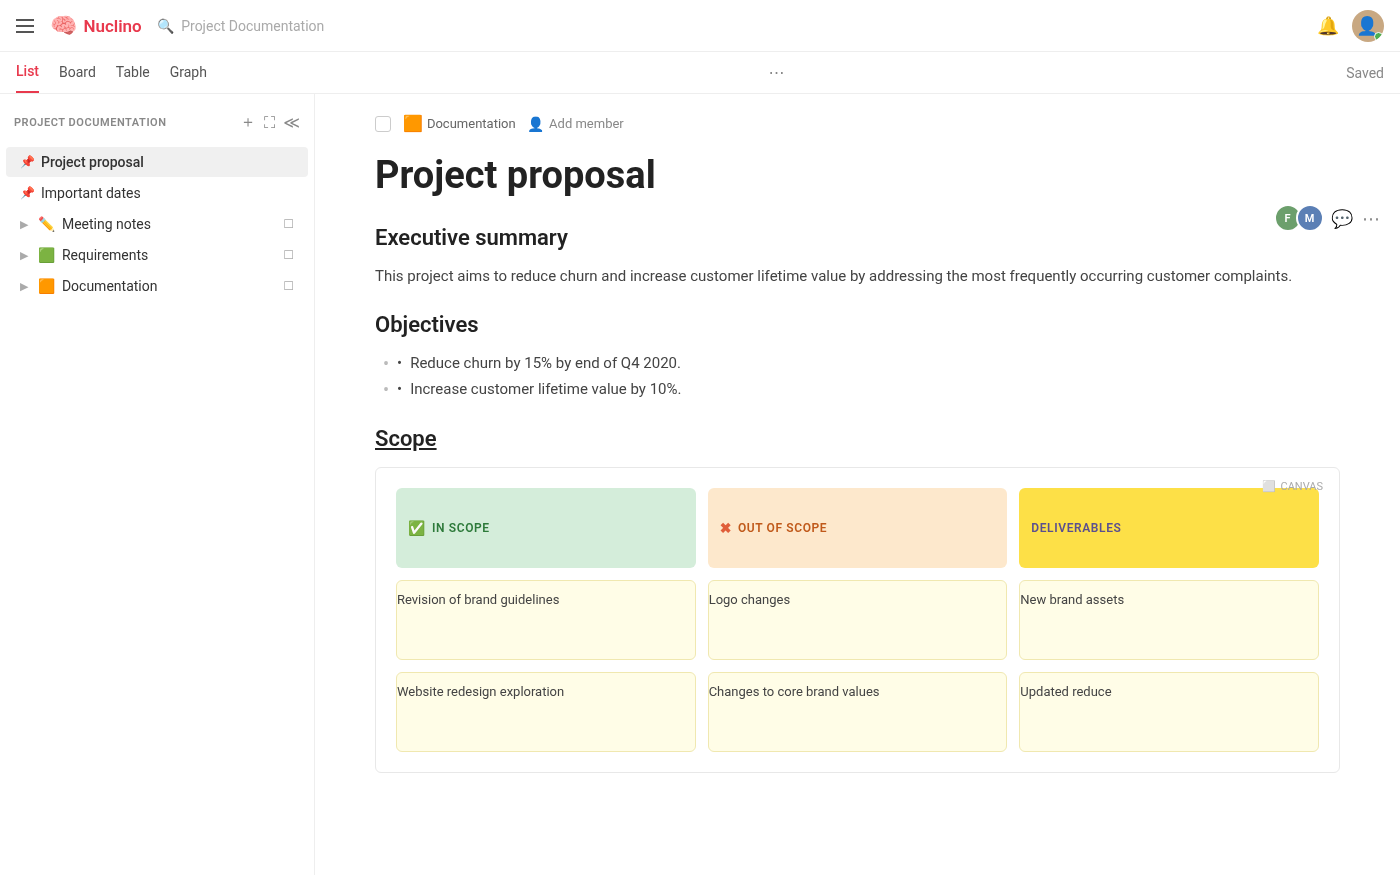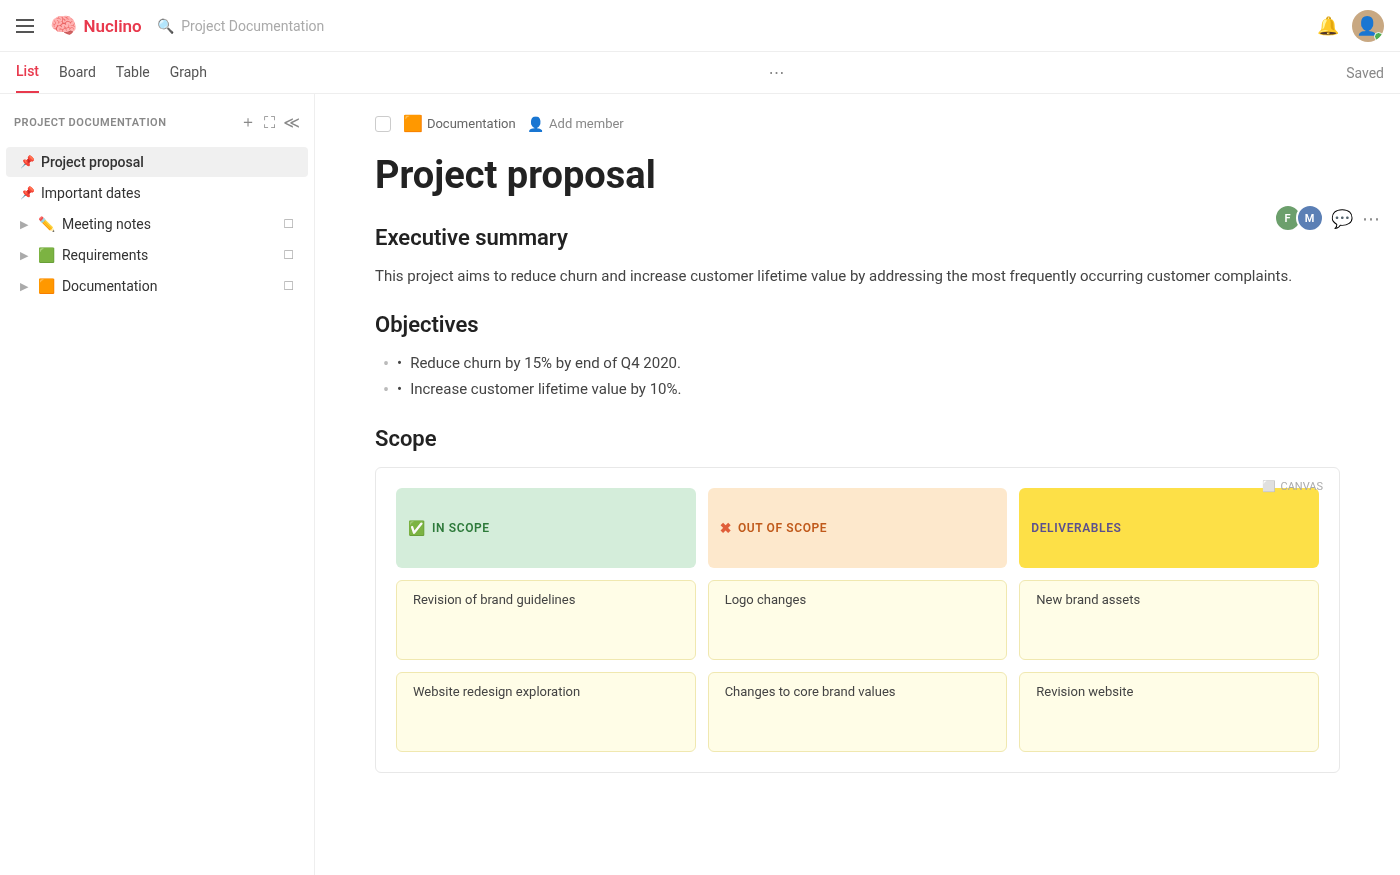--- a/index.html
+++ b/index.html
@@ -70,34 +70,34 @@
     .avatar-m { background: #5b7fb5; color: white; }
     .content-icon { color: #888; cursor: pointer; font-size: 18px; }
 
     h1.doc-title { font-size: 38px; font-weight: 700; color: #222; margin-bottom: 28px; }
     h2.section-title { font-size: 22px; font-weight: 600; color: #222; margin-bottom: 14px; margin-top: 8px; }
     .summary-text { font-size: 15px; color: #444; line-height: 1.6; margin-bottom: 24px; }
     .objectives-list { list-style: none; padding-left: 8px; margin-bottom: 24px; }
     .objectives-list li { font-size: 15px; color: #444; line-height: 1.7; display: flex; align-items: flex-start; gap: 8px; }
     .objectives-list li::before { content: '•'; color: #bbb; font-size: 18px; line-height: 1.4; }
 
-    h2.scope-title { font-size: 22px; font-weight: 600; color: #222; margin-bottom: 16px; }
+    h2.scope-title { font-size: 22px; font-weight: 600; color: #222; margin-bottom: 16px; text-decoration: underline; }
 
     
     .canvas-wrapper { background: #fff; border: 1px solid #e8e8e8; border-radius: 6px; padding: 20px; position: relative; }
     .canvas-label { position: absolute; top: 12px; right: 16px; font-size: 11px; color: #aaa; display: flex; align-items: center; gap: 4px; }
     .canvas-grid { display: grid; grid-template-columns: repeat(3, 1fr); gap: 12px; }
     .canvas-col-header { border-radius: 6px; padding: 8px 12px; display: flex; align-items: center; gap: 6px; font-size: 12px; font-weight: 600; letter-spacing: 0.05em; min-height: 80px; }
     .col-in-scope { background: #d4edda; color: #2d7a3a; }
     .col-out-scope { background: #fde8cc; color: #c0591a; }
     .col-deliverables { background: #fde047; color: #5a4f8f; }
     .check-icon { font-size: 14px; }
     .x-icon { color: #e05e3a; font-size: 14px; }
 
-    .canvas-card { background: #fffde7; border: 1px solid #f0e8b0; border-radius: 6px; padding: 10px 16px; font-size: 13px; color: #444; min-height: 80px; display: flex; align-items: flex-start; line-height: 1.4; }
+    .canvas-card { background: #fffde7; border: 1px solid #f0e8b0; border-radius: 6px; padding: 10px 0; font-size: 13px; color: #444; min-height: 80px; display: flex; align-items: flex-start; line-height: 1.4; }
   </style>
 </head>
 <body>
 
 <div class="top-nav">
   <div class="hamburger">
     <span></span>
       <span></span>
       <span></span>
   </div>
@@ -245,20 +245,20 @@
           <span>New brand assets</span>
         </div>
 
         <div class="canvas-card">
           <span>Website redesign exploration</span>
         </div>
         <div class="canvas-card">
           <span>Changes to core brand values</span>
         </div>
         <div class="canvas-card">
-          <span>Revision website</span>
+          <span>Updated reduce</span>
         </div>
 
       </div>
     </div>
 
   </div>
 </div>
 
 </body></html>

